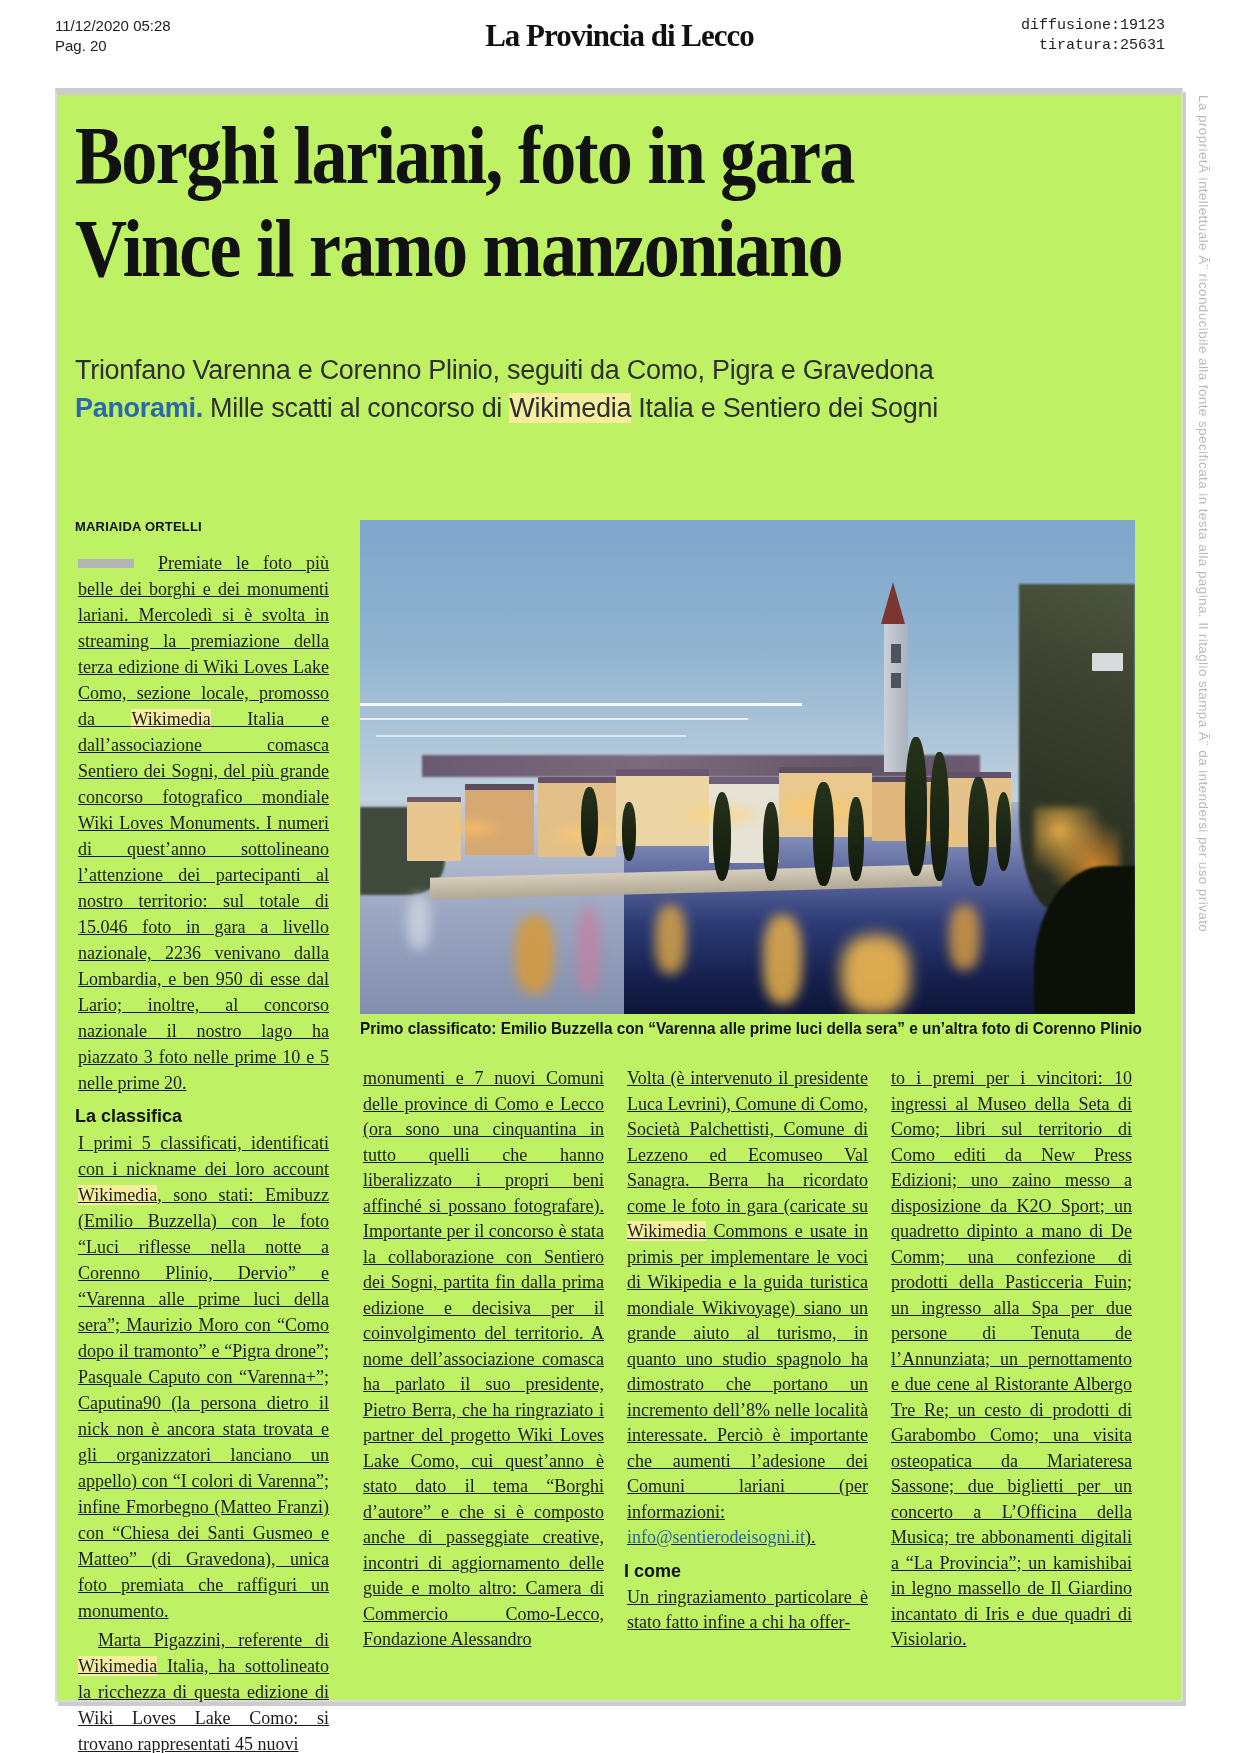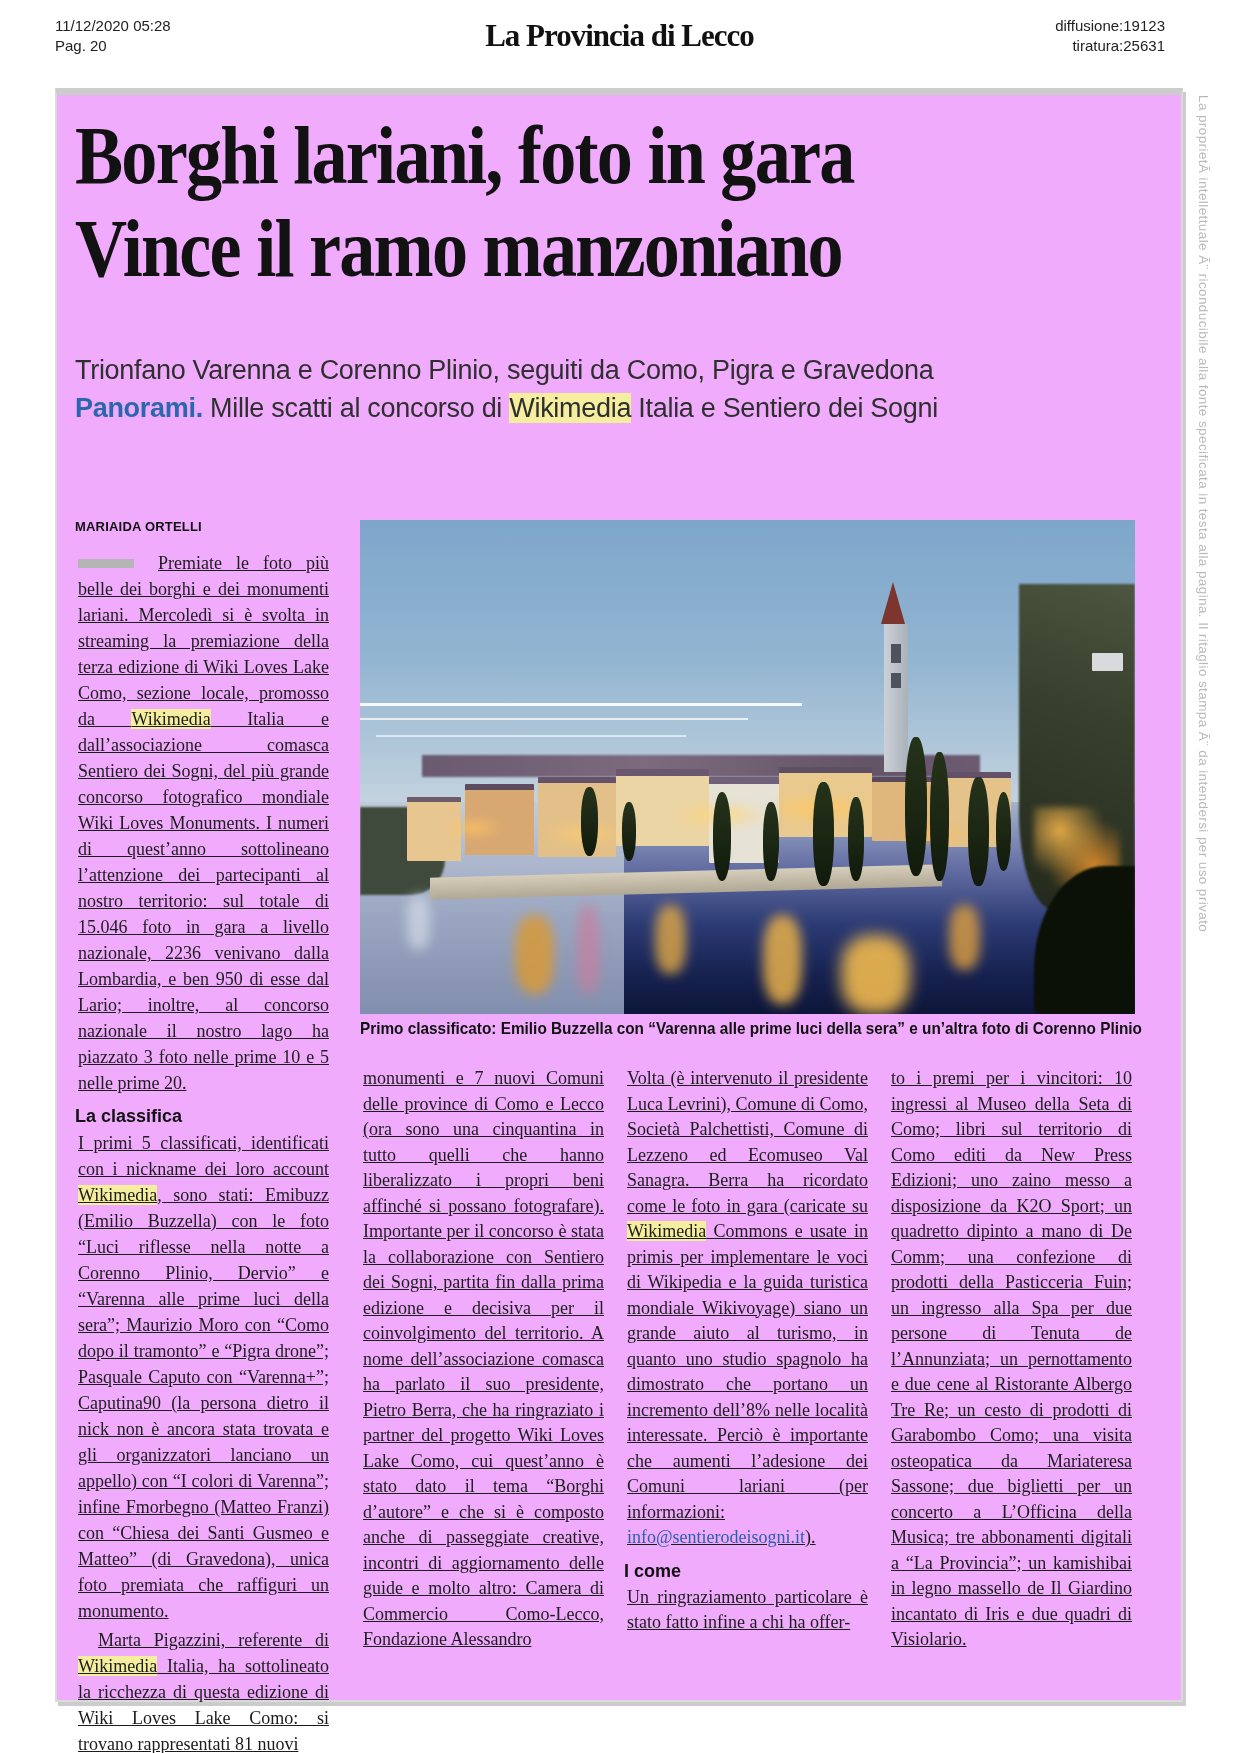--- a/index.html
+++ b/index.html
@@ -1,30 +1,30 @@
 <!DOCTYPE html>
 <html><head>
 <meta charset="utf-8">
 <style>
   html,body{margin:0;padding:0;background:#ffffff;}
   .page{position:relative;width:1226px;height:1753px;background:#fff;overflow:hidden;
         font-family:"Liberation Sans",sans-serif;color:#1b1b1b;}
 
   
   .hdr-left{position:absolute;left:55px;top:16px;font-size:15px;line-height:20px;color:#222;}
-  .hdr-right{position:absolute;right:61px;top:16px;font-size:15px;line-height:20px;color:#222;text-align:right;}
+  .hdr-right{position:absolute;right:61px;top:16px;font-size:15px;line-height:20px;color:#222;text-align:right;font-family:Liberation Mono, monospace;}
   .masthead{position:absolute;left:0;top:18px;width:1239px;text-align:center;
             font-family:"Liberation Serif",serif;font-weight:bold;font-size:31px;letter-spacing:-1px;color:#111;}
 
   
   .copyright{position:absolute;left:1196px;top:95px;height:1560px;
              writing-mode:vertical-rl;font-size:13.5px;letter-spacing:.4px;color:#b9b9b9;}
 
   
-  .box{position:absolute;left:55px;top:88px;width:1124px;height:1605px;background:#f0abfc;
+  .box{position:absolute;left:55px;top:88px;width:1124px;height:1605px;background:#bef264;
        border:2px solid #dadada;border-top:7px solid #cccccc;box-shadow:3px 4px 0 #cccccc;}
 
   .headline{position:absolute;left:18px;top:14px;font-family:"Liberation Serif",serif;
             font-weight:bold;font-size:82px;line-height:93px;letter-spacing:-2px;color:#121212;
             transform:scaleX(.88);transform-origin:0 0;white-space:nowrap;}
 
   .standfirst{position:absolute;left:18px;top:256px;width:1060px;font-size:27px;line-height:38px;
               color:#2f2f2f;letter-spacing:-.3px;}
   .standfirst .kicker{color:#2b67ad;font-weight:bold;}
 
@@ -136,21 +136,21 @@
       <div><span>Trionfano Varenna e Corenno Plinio, seguiti da Como, Pigra e Gravedona</span></div>
       <div><span class="kicker">Panorami.</span><span> Mille scatti al concorso di </span><span class="hl">Wikimedia</span><span> Italia e Sentiero dei Sogni</span></div>
     </div>
 
     <div class="byline">MARIAIDA ORTELLI</div>
 
     <div class="col1">
         <p class="bodytext"><span class="lead-dash"></span><span>Premiate le foto più belle dei borghi e dei monumenti lariani. Mercoledì si è svolta in streaming la premiazione della terza edizione di Wiki Loves Lake Como, sezione locale, promosso da </span><span class="hl">Wikimedia</span><span> Italia e dall’associazione comasca Sentiero dei Sogni, del più grande concorso fotografico mondiale Wiki Loves Monuments. I numeri di quest’anno sottolineano l’attenzione dei partecipanti al nostro territorio: sul totale di 15.046 foto in gara a livello nazionale, 2236 venivano dalla Lombardia, e ben 950 di esse dal Lario; inoltre, al concorso nazionale il nostro lago ha piazzato 3 foto nelle prime 10 e 5 nelle prime 20.</span></p>
         <div class="subhead">La classifica</div>
         <p class="bodytext"><span>I primi 5 classificati, identificati con i nickname dei loro account </span><span class="hl">Wikimedia</span><span>, sono stati: Emibuzz (Emilio Buzzella) con le foto “Luci riflesse nella notte a Corenno Plinio, Dervio” e “Varenna alle prime luci della sera”; Maurizio Moro con “Como dopo il tramonto” e “Pigra drone”; Pasquale Caputo con “Varenna+”; Caputina90 (la persona dietro il nick non è ancora stata trovata e gli organizzatori lanciano un appello) con “I colori di Varenna”; infine Fmorbegno (Matteo Franzi) con “Chiesa dei Santi Gusmeo e Matteo” (di Gravedona), unica foto premiata che raffiguri un monumento.</span></p>
-        <p class="bodytext indent"><span>Marta Pigazzini, referente di </span><span class="hl">Wikimedia</span><span> Italia, ha sottolineato la ricchezza di questa edizione di Wiki Loves Lake Como: si trovano rappresentati 81 nuovi</span></p>
+        <p class="bodytext indent"><span>Marta Pigazzini, referente di </span><span class="hl">Wikimedia</span><span> Italia, ha sottolineato la ricchezza di questa edizione di Wiki Loves Lake Como: si trovano rappresentati 45 nuovi</span></p>
       </div>
 
     <div class="photo">
       <div class="sky"></div>
       <div class="water"></div>
       <div class="water-left"></div>
       <div class="streak1"></div>
       <div class="streak2"></div>
       <div class="streak3"></div>
       <div class="left-head"></div>

